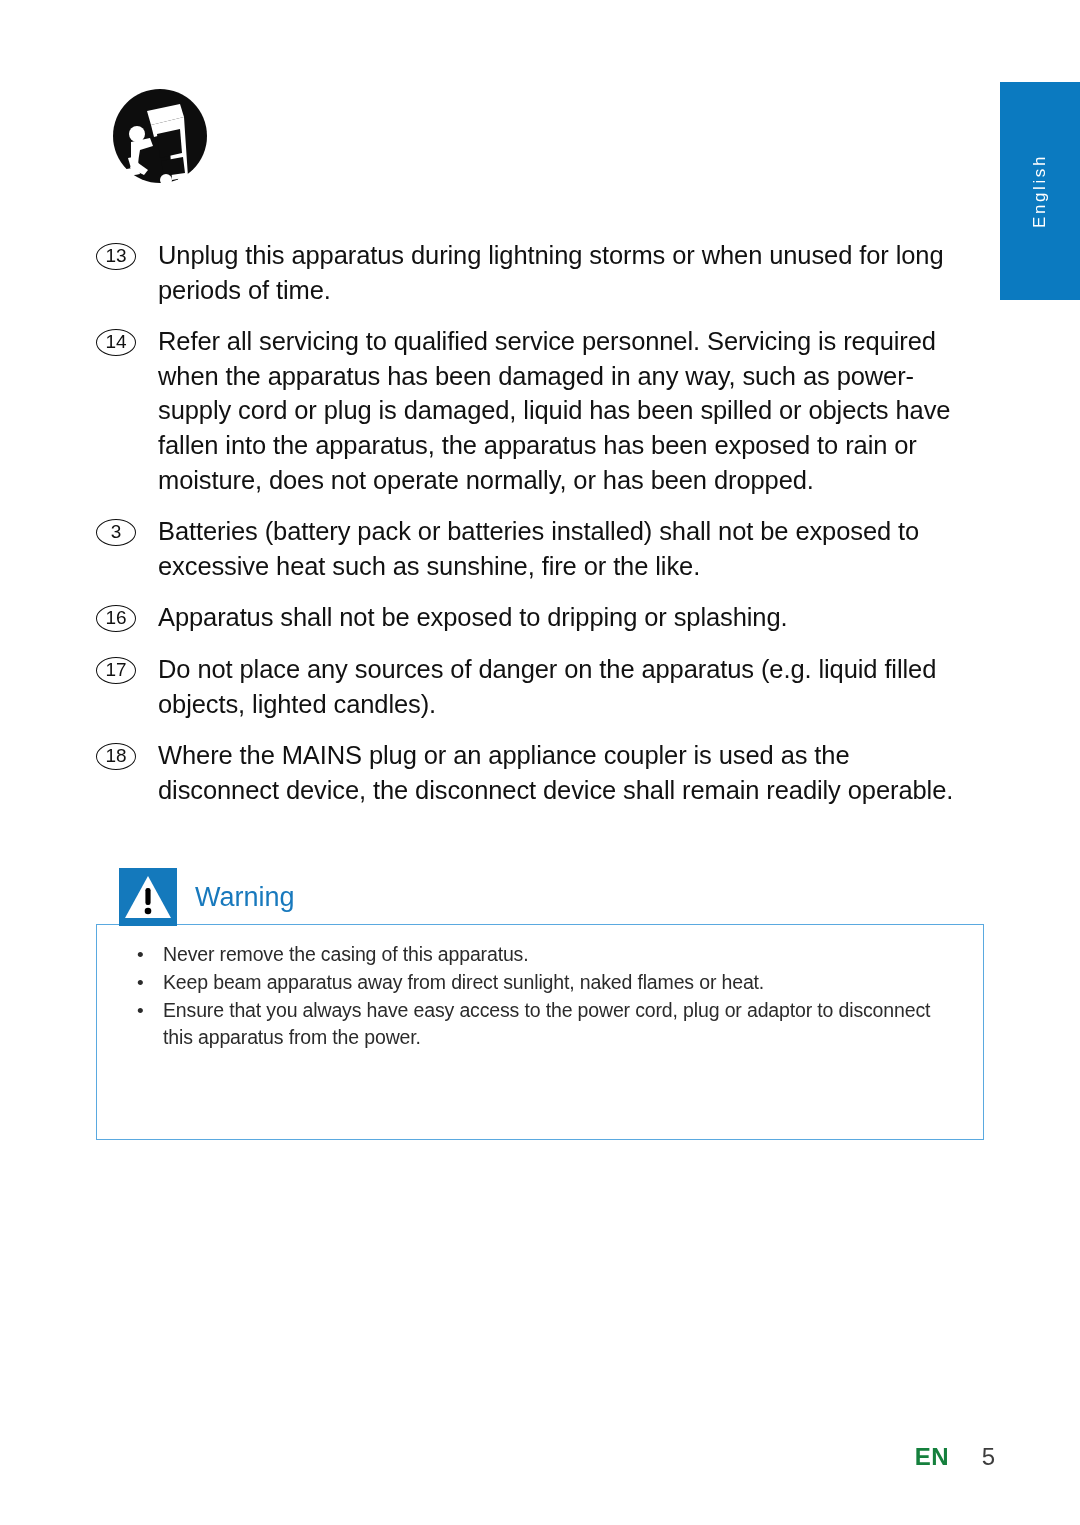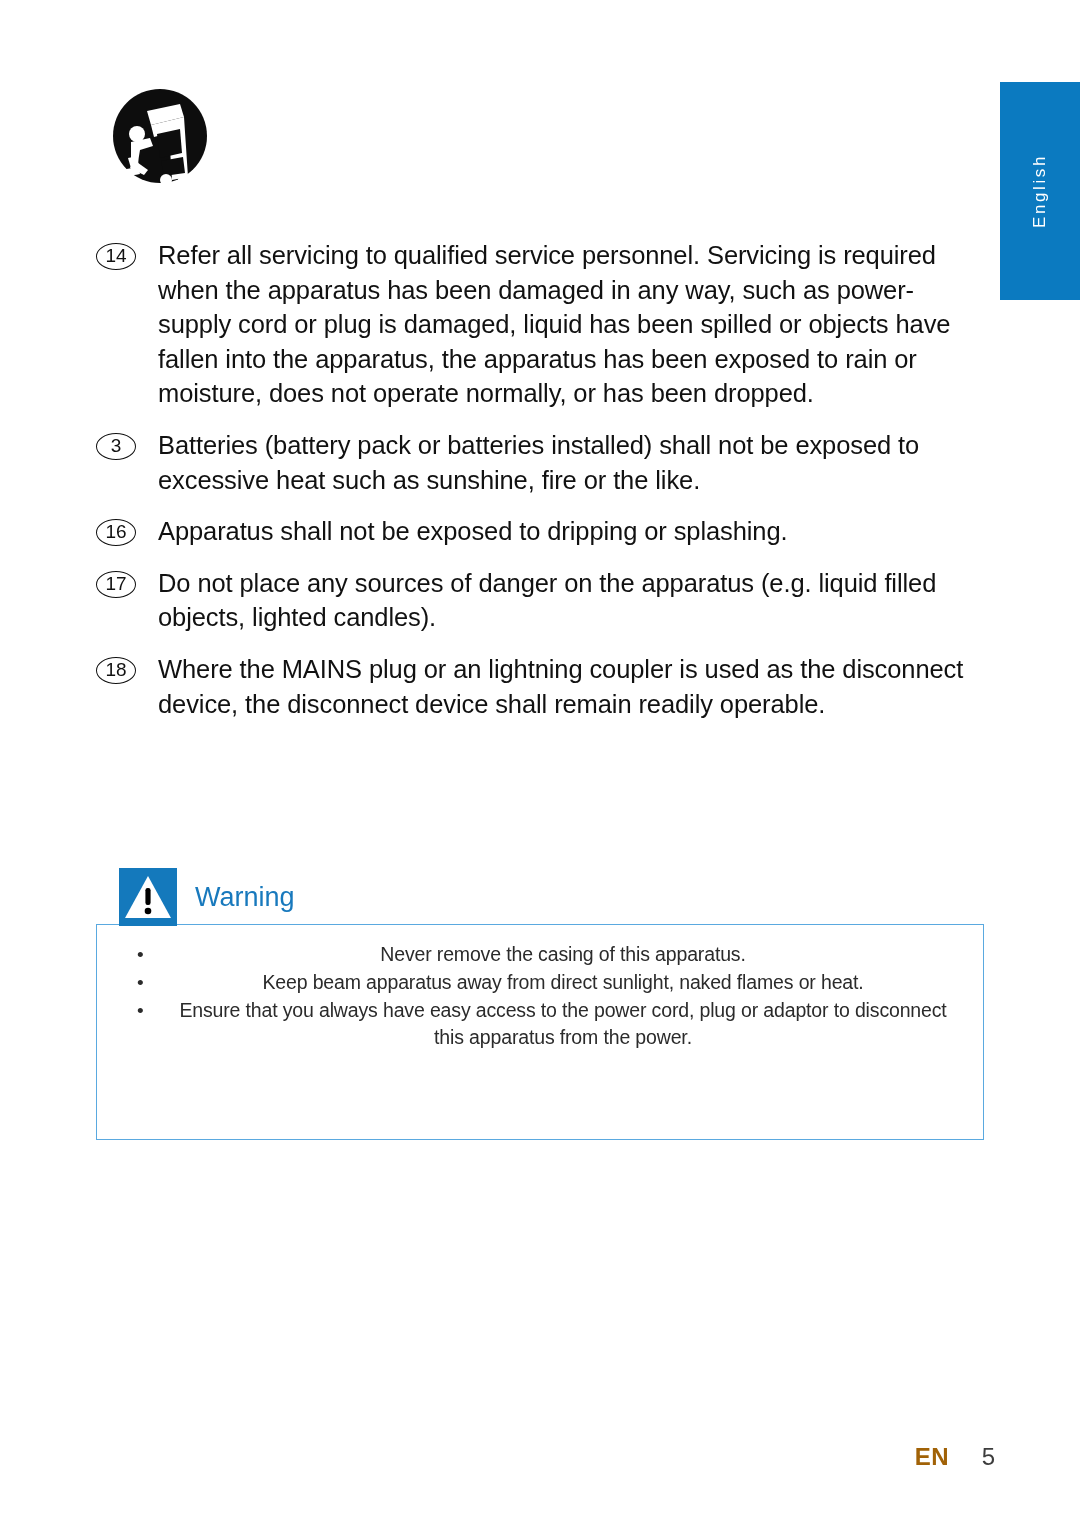--- a/index.html
+++ b/index.html
@@ -105,21 +105,20 @@
     font-size: 27px;
     font-family: "Liberation Sans", sans-serif;
   }
   .warning-body {
     border: 1.6px solid #5aa9e0;
     border-top: 1.6px solid #5aa9e0;
     padding: 16px 20px 18px 22px;
     margin-top: -1.6px;
     background: #ffffff;
     min-height: 216px;
-    text-align: center;
   }
   .warning-ul {
     margin: 0;
     padding: 0;
     list-style: none;
   }
   .warning-li {
     position: relative;
     padding-left: 44px;
     font-size: 19.5px;
@@ -143,21 +142,21 @@
     top: 1443px;
     width: 1080px;
     height: 40px;
   }
   .footer-lang {
     position: absolute;
     right: 131px;
     top: 0;
     font-size: 24px;
     font-weight: bold;
-    color: #a16207;
+    color: #15803d;
     letter-spacing: 0.5px;
   }
   .footer-page {
     position: absolute;
     right: 85px;
     top: 0;
     font-size: 24px;
     color: #3d3d3d;
   }
 </style>
@@ -190,20 +189,24 @@
       <circle cx="62" cy="96" r="6"></circle>
       <circle cx="80" cy="96" r="6"></circle>
 
       <rect x="6" y="99" width="100" height="4"></rect>
     </g>
   </svg>
 </div>
 
 <div class="safety-list">
 
+  <div class="safety-item">
+    <span class="item-num">13</span>
+    <span class="item-text">Unplug this apparatus during lightning storms or when unused for long periods of time.</span>
+  </div>
 
   <div class="safety-item">
     <span class="item-num">14</span>
     <span class="item-text">Refer all servicing to qualified service personnel. Servicing is required when the apparatus has been damaged in any way, such as power-supply cord or plug is damaged, liquid has been spilled or objects have fallen into the apparatus, the apparatus has been exposed to rain or moisture, does not operate normally, or has been dropped.</span>
   </div>
 
   <div class="safety-item">
     <span class="item-num">3</span>
     <span class="item-text">Batteries (battery pack or batteries installed) shall not be exposed to excessive heat such as sunshine, fire or the like.</span>
   </div>
@@ -213,21 +216,21 @@
     <span class="item-text">Apparatus shall not be exposed to dripping or splashing.</span>
   </div>
 
   <div class="safety-item">
     <span class="item-num">17</span>
     <span class="item-text">Do not place any sources of danger on the apparatus (e.g. liquid filled objects, lighted candles).</span>
   </div>
 
   <div class="safety-item">
     <span class="item-num">18</span>
-    <span class="item-text">Where the MAINS plug or an lightning coupler is used as the disconnect device, the disconnect device shall remain readily operable.</span>
+    <span class="item-text">Where the MAINS plug or an appliance coupler is used as the disconnect device, the disconnect device shall remain readily operable.</span>
   </div>
 
 </div>
 
 <div class="warning-block">
 
   <div class="warning-head">
     <span class="warning-icon">
       <svg viewBox="0 0 58 58" width="58" height="58" aria-hidden="true">
         <rect x="0" y="0" width="58" height="58" fill="#1479bc"></rect>

